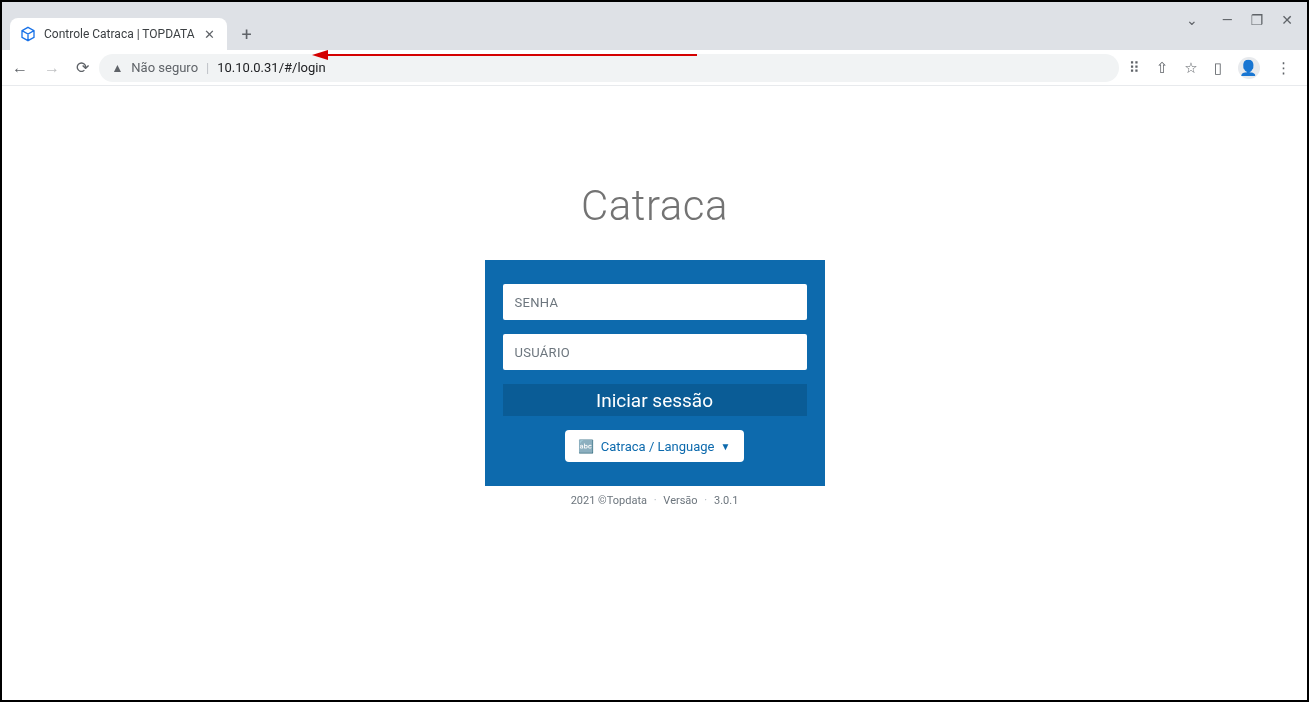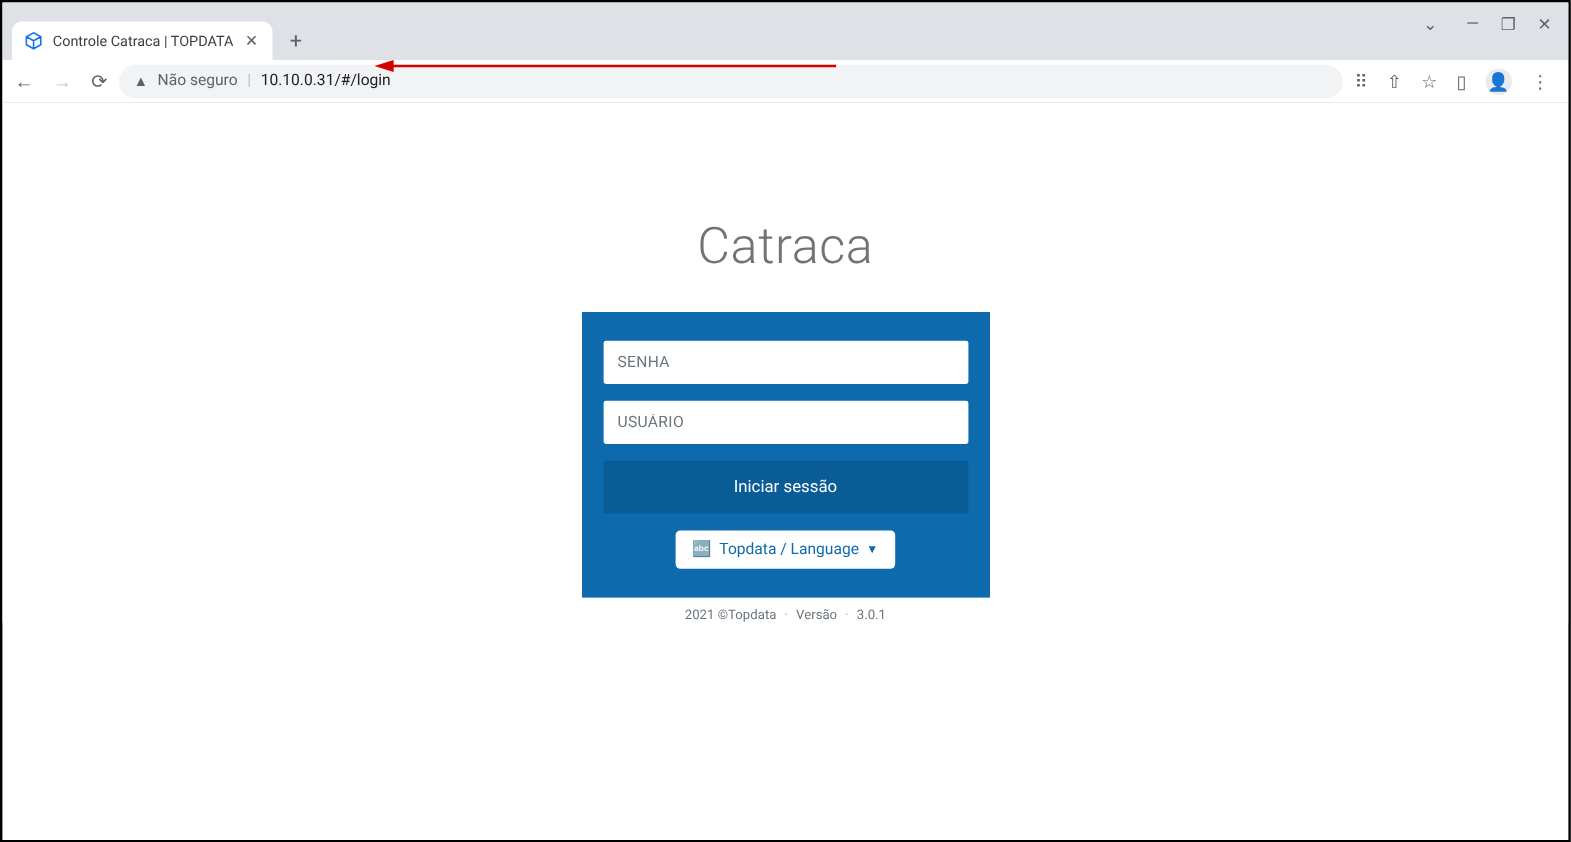--- a/index.html
+++ b/index.html
@@ -31,21 +31,21 @@
 
     
     .annotation-arrow { position: absolute; top: 48px; left: 310px; width: 385px; height: 10px; pointer-events: none; }
 
     
     .page { background: #fff; display: flex; flex-direction: column; align-items: center; padding-top: 95px; }
     .page-title { font-size: 42px; font-weight: 300; color: #737373; letter-spacing: 0.5px; margin-bottom: 30px; }
     .login-card { background: #0d6aad; width: 340px; padding: 24px 18px; display: flex; flex-direction: column; gap: 14px; }
     .login-card input { height: 36px; border: none; border-radius: 2px; padding: 0 12px; font-size: 13px; color: #495057; outline: none; }
     .login-card input::placeholder { color: #6c757d; letter-spacing: 0.3px; }
-    .login-btn { background: #0a5c96; color: #fff; height: 44px; border: none; font-size: 14px; cursor: pointer; }
+    .login-btn { background: #0a5c96; color: #fff; height: 32px; border: none; font-size: 19px; cursor: pointer; }
     .lang-wrap { display: flex; justify-content: center; }
     .lang-btn { background: #fff; color: #0d6aad; border: none; border-radius: 4px; height: 32px; padding: 0 14px; font-size: 13px; cursor: pointer; display: flex; align-items: center; gap: 6px; }
     .lang-btn .caret { font-size: 10px; }
     .footer { margin-top: 8px; font-size: 11px; color: #6c757d; }
     .footer .dash { color: #adb5bd; margin: 0 4px; }
   </style>
 </head>
 <body>
 
 <div class="tab-strip">
@@ -98,21 +98,21 @@
 <div class="page">
   <div class="page-title">Catraca</div>
 
   <div class="login-card">
     <input type="password" placeholder="SENHA" style="">
     <input type="text" placeholder="USUÁRIO" style="">
     <button class="login-btn">Iniciar sessão</button>
     <div class="lang-wrap">
       <button class="lang-btn">
         <span>🔤</span>
-        <span>Topdata / Language</span>
+        <span>Catraca / Language</span>
         <span class="caret">▼</span>
       </button>
     </div>
   </div>
 
   <div class="footer">
     <span>2021 ©Topdata</span>
     <span class="dash">·</span>
     <span>Versão</span>
     <span class="dash">·</span>

